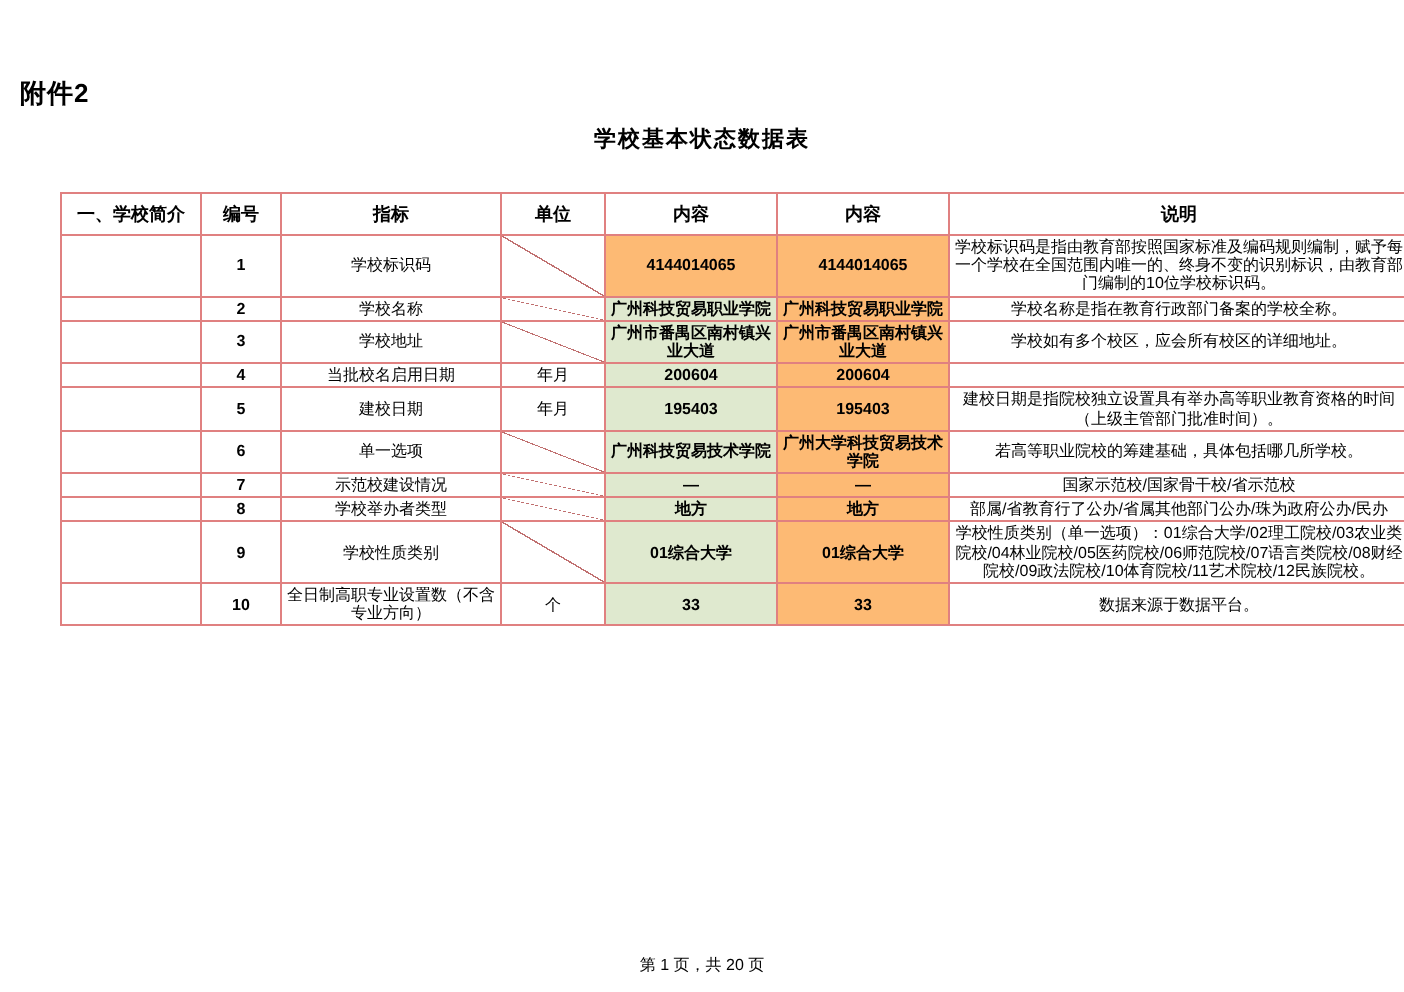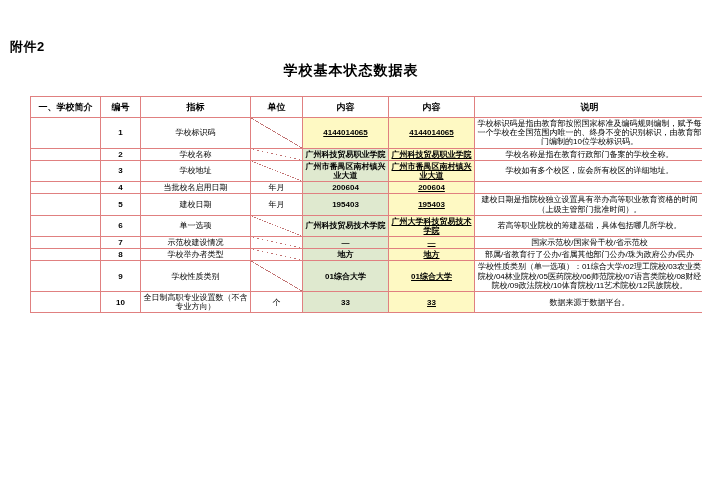--- a/index.html
+++ b/index.html
@@ -11,21 +11,21 @@
     overflow:hidden;
   }
   .page{position:relative;width:644px;height:496px;}
 
   .attach{
     position:absolute;left:10px;top:38px;
     font-size:13px;font-weight:bold;letter-spacing:.5px;
   }
   .doc-title{
     position:absolute;left:0;top:62px;width:702px;
-    text-align:center;font-size:14px;font-weight:bold;letter-spacing:1px;
+    text-align:center;font-size:11px;font-weight:bold;letter-spacing:1px;
   }
 
   table.main{
     position:absolute;left:14px;top:96px;
     width:674px;
     border-collapse:collapse;
     table-layout:fixed;
     margin-left:16px;
   }
   table.main td,table.main th{
@@ -46,21 +46,21 @@
   .col-g{width:230px;}
 
   tr.hdr td{
     font-weight:bold;font-size:9px;height:18px;
   }
   td.sec{font-weight:bold;font-size:9px;text-align:left;padding-left:4px;}
   td.idx{font-weight:bold;}
   td.label{text-align:left;padding-left:6px;}
   td.desc{text-align:left;padding:2px 3px;font-size:7px;line-height:1.25;}
   td.green{background:#dfe9cf;}
-  td.pink{background:#fef9c3;text-decoration:underline;}
+  td.pink{background:#fdba74;}
   td.bold{font-weight:bold;}
   .slash{position:relative;}
   .slash::after{
     content:"";position:absolute;left:0;top:0;width:100%;height:100%;
     background:linear-gradient(to top right,transparent 49.3%,#c07070 49.3%,#c07070 50.7%,transparent 50.7%);
   }
   .footer{
     position:absolute;left:0;bottom:8px;width:702px;text-align:center;
     font-size:8px;
   }
@@ -179,13 +179,14 @@
           <td class="idx">10</td>
           <td class="label">全日制高职专业设置数（不含专业方向）</td>
           <td>个</td>
           <td class="bold green">33</td>
           <td class="bold pink">33</td>
           <td class="desc">数据来源于数据平台。</td>
         </tr>
       </tbody>
   </table>
 
+  <div class="footer">第 1 页，共 20 页</div>
 </div>
 
 </body></html>

